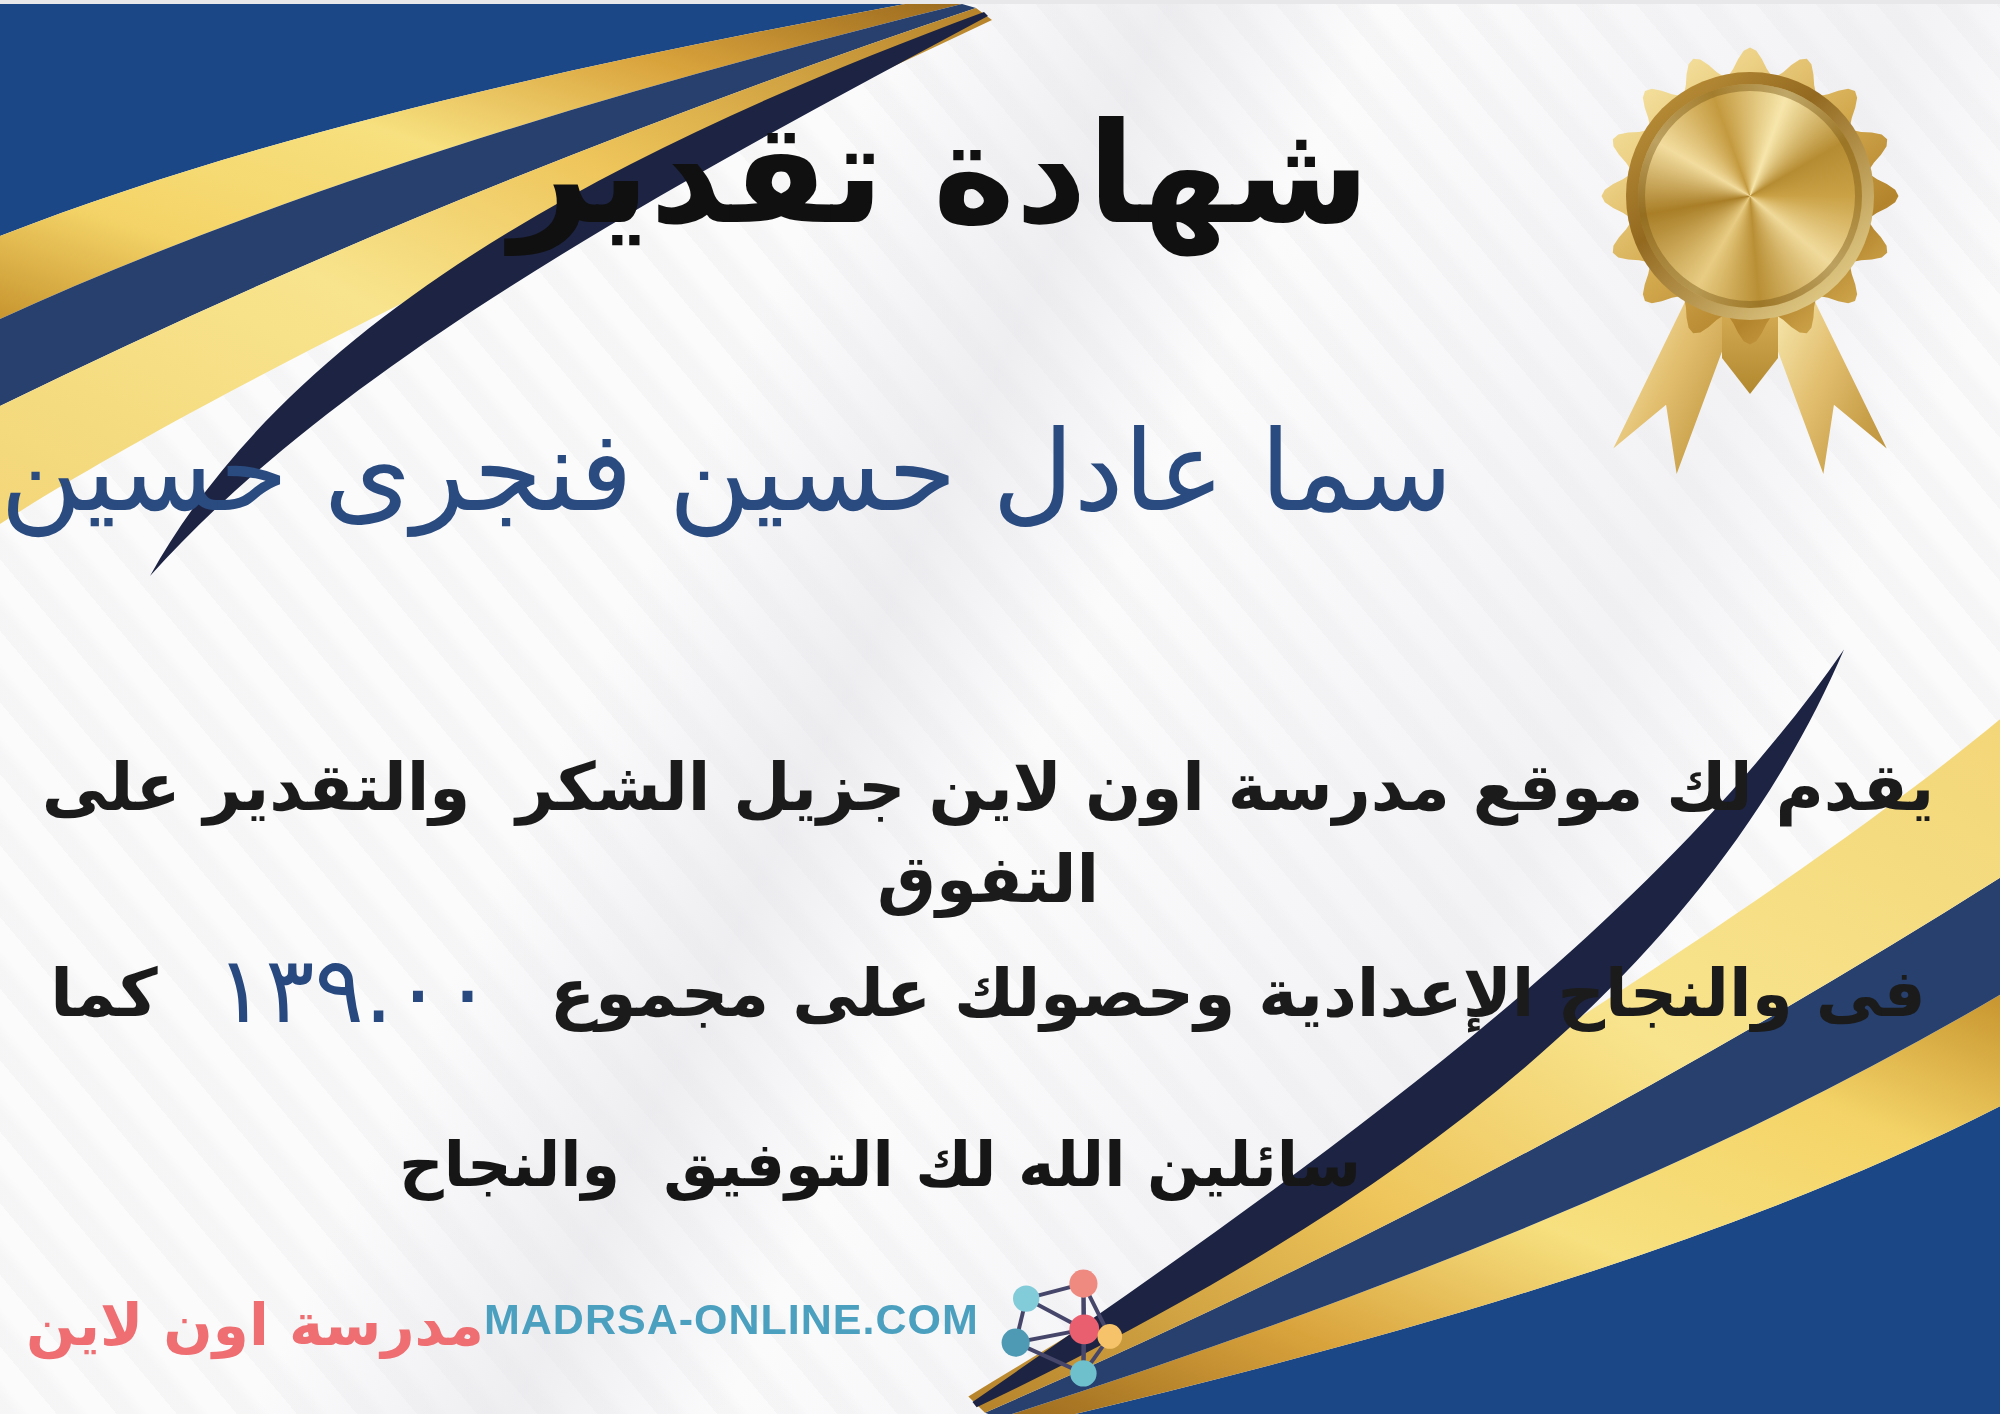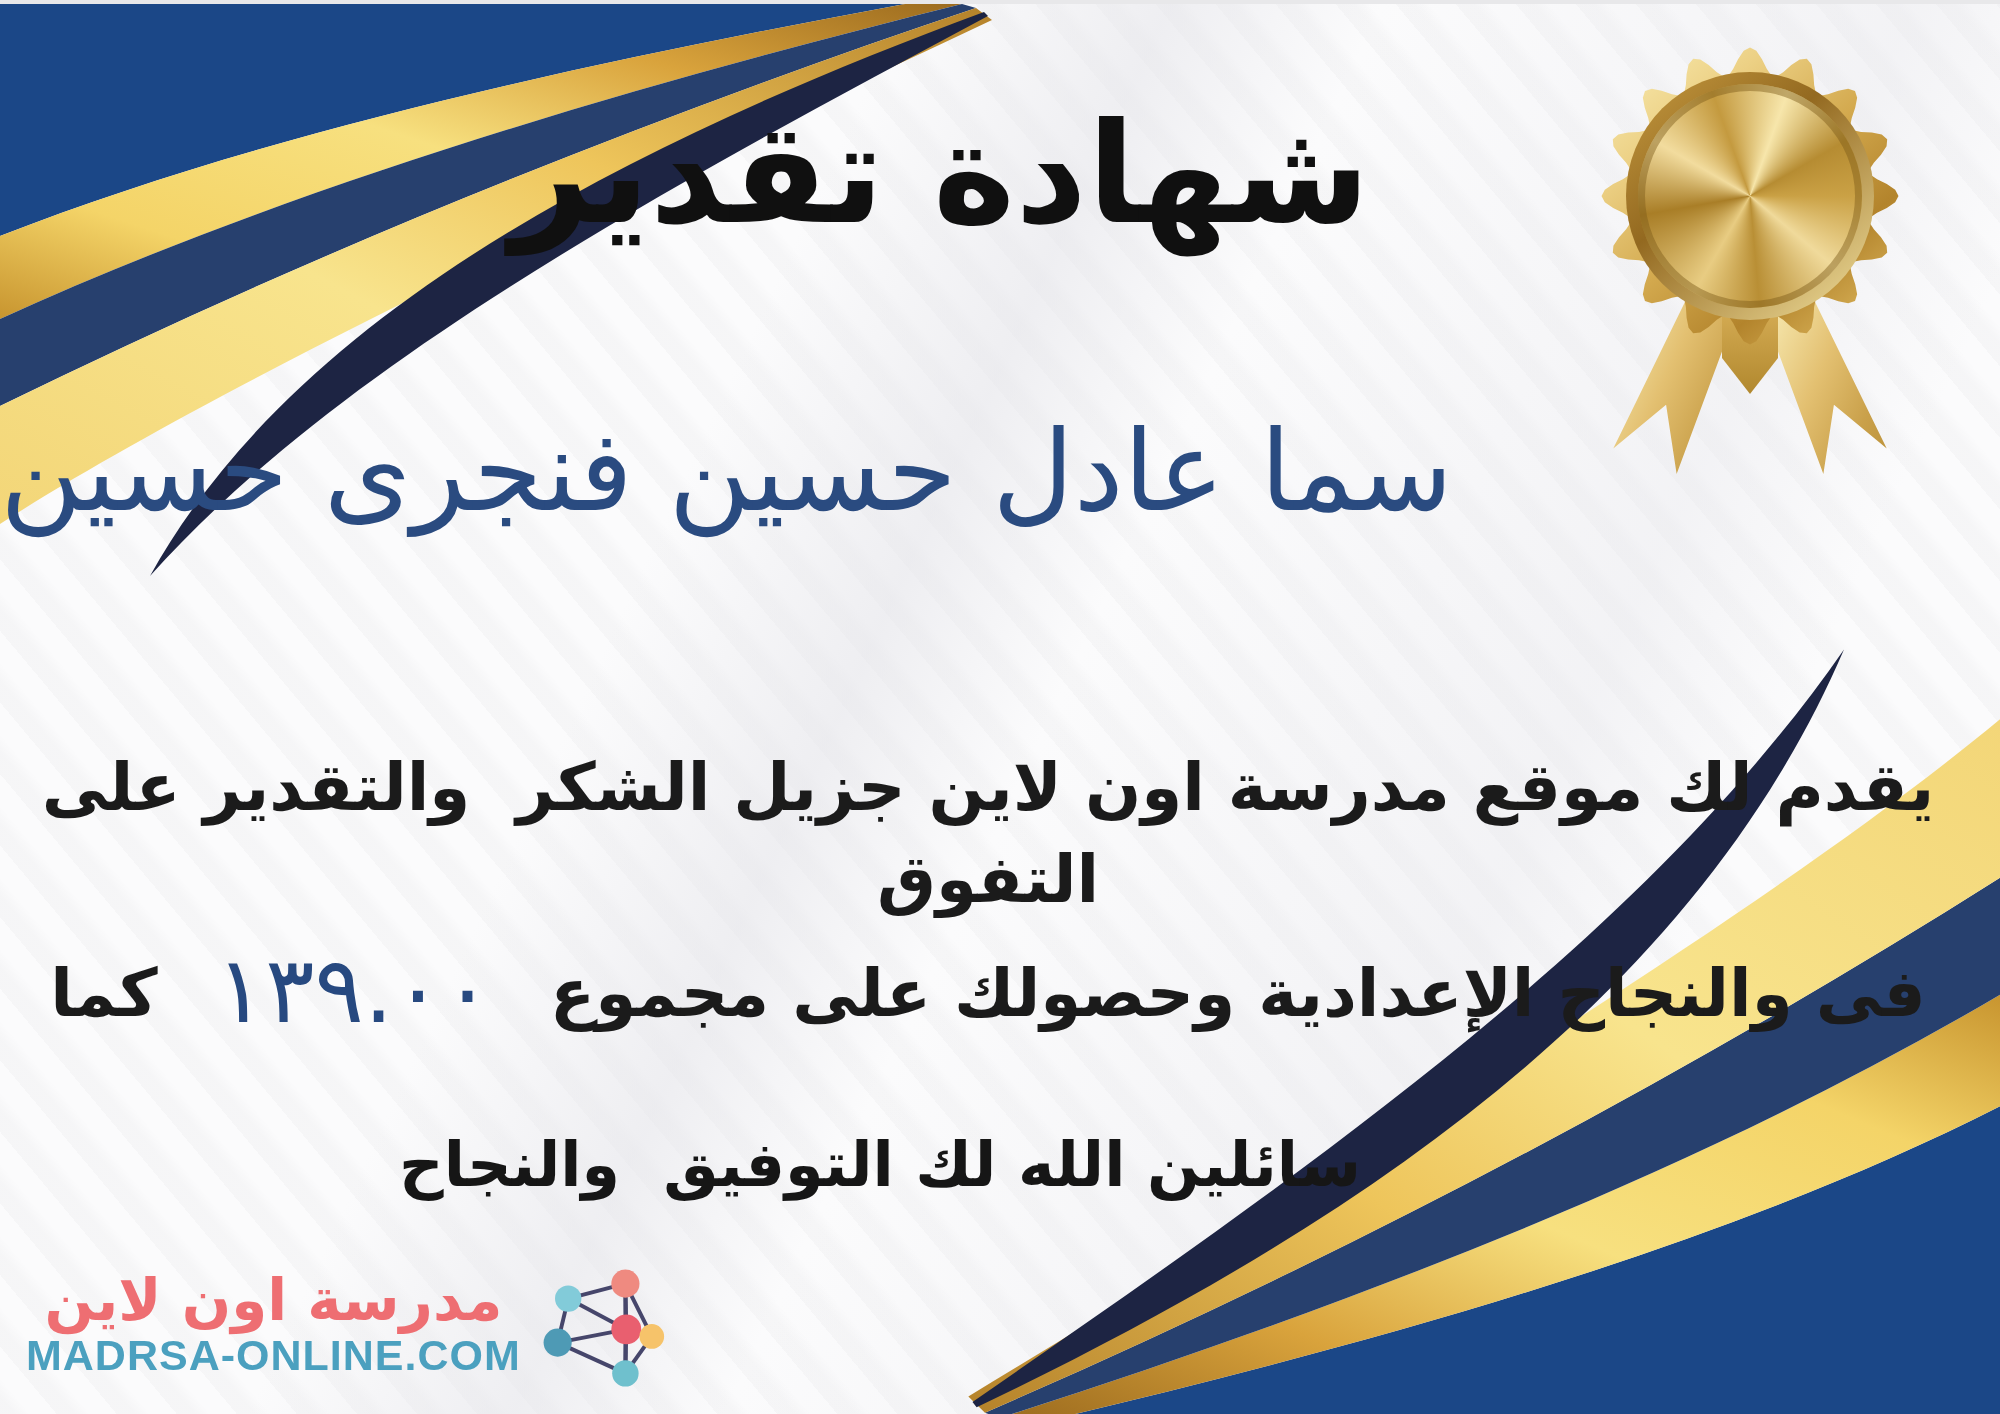--- a/index.html
+++ b/index.html
@@ -43,21 +43,21 @@
     font-size:112px;font-weight:400;color:#2a4b80;direction:rtl;}
   .body-text{position:absolute;top:738px;left:8px;width:1960px;text-align:center;
     font-size:66px;font-weight:600;color:#1b1b1b;direction:rtl;line-height:1.4;}
   .body-text .line{white-space:pre-wrap;}
   .score{font-size:92px;font-weight:400;color:#274980;margin:0 58px;vertical-align:-6px;letter-spacing:2px;}
   .closing{position:absolute;top:1124px;left:0;width:1760px;text-align:center;
     font-size:62px;font-weight:700;color:#161616;direction:rtl;white-space:pre-wrap;}
 
   
   .logo{position:absolute;left:26px;top:1252px;display:flex;align-items:center;gap:12px;}
-  .logo-text{display:flex;flex-direction:column;align-items:center;}
+  .logo-text{display:flex;flex-direction:row;align-items:flex-start;}
   .logo-ar{font-size:58px;font-weight:700;color:#ee6e72;direction:rtl;line-height:1.05;}
   .logo-domain{font-family:"Liberation Sans",sans-serif;font-size:43px;font-weight:700;color:#4ba0bf;letter-spacing:1px;line-height:1.15;}
   .logo-icon{width:132px;height:138px;flex:0 0 auto;}
 </style>
 </head>
 <body>
 
 <div class="certificate">
 
   <div class="sheen"></div>

